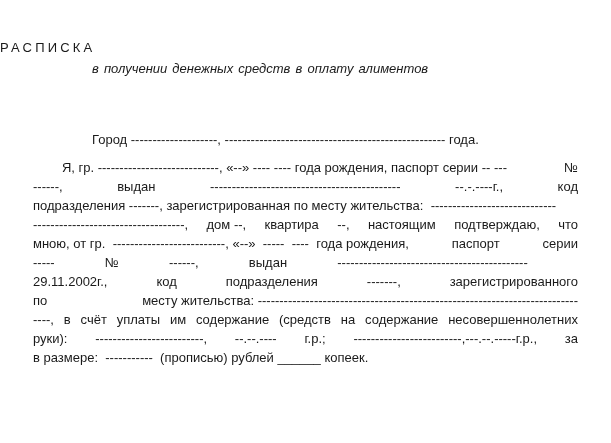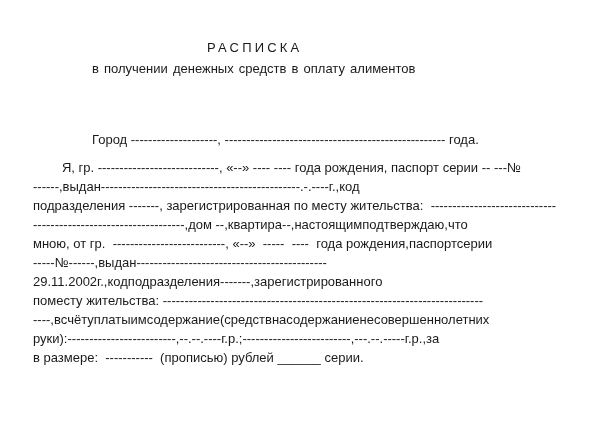--- a/index.html
+++ b/index.html
@@ -1,23 +1,23 @@
 <!DOCTYPE html>
 <html><head>
 <meta charset="utf-8">
 <style>
   html, body { margin: 0; padding: 0; background: #ffffff; }
   body { width: 611px; height: 443px; position: relative; overflow: hidden;
          font-family: "Liberation Sans", "DejaVu Sans", sans-serif; color: #1a1a1a; }
   .title { position: absolute; top: 40px; left: 0; width: 557px; text-align: left;
-           padding-left: 207px; box-sizing: border-box; font-size: 13px; letter-spacing: 3.2px; }
-  .subtitle { position: absolute; top: 61px; left: 92px; font-size: 13px; word-spacing: 1.5px; }
+           box-sizing: border-box; font-size: 13px; letter-spacing: 3.2px; }
+  .subtitle { position: absolute; top: 61px; left: 92px; font-size: 13px; word-spacing: 1.5px; font-style: italic; }
   .city { position: absolute; top: 124px; left: 92px; font-size: 13px; white-space: pre; margin-top: 8px; }
   .body { position: absolute; top: 158px; left: 33px; width: 545px; font-size: 13px; }
-  .line { height: 19px; line-height: 19px; display: flex; justify-content: flex-start;
+  .line { height: 19px; line-height: 19px; display: flex; justify-content: space-between;
           white-space: pre; }
   .line.left { justify-content: flex-start; }
   .line span { display: inline-block; }
 </style>
 </head>
 <body>
 
 <div class="title">РАСПИСКА</div>
 <div class="subtitle">в получении денежных средств в оплату алиментов</div>
 <div class="city">Город --------------------, --------------------------------------------------- года.</div>
@@ -26,14 +26,14 @@
   <div class="line"><span>        Я, гр. ----------------------------, «--» ---- ---- года рождения, паспорт серии -- ---</span><span>№</span></div>
   <div class="line"><span>------,</span><span>выдан</span><span>--------------------------------------------</span><span>--.-.----г.,</span><span>код</span></div>
   <div class="line"><span>подразделения -------, зарегистрированная по месту жительства:  -----------------------------</span></div>
   <div class="line"><span>-----------------------------------,</span><span>дом --,</span><span>квартира</span><span>--,</span><span>настоящим</span><span>подтверждаю,</span><span>что</span></div>
   <div class="line"><span>мною, от гр.  --------------------------, «--»  -----  ----  года рождения,</span><span>паспорт</span><span>серии</span></div>
   <div class="line"><span>-----</span><span>№</span><span>------,</span><span>выдан</span><span>--------------------------------------------</span><span></span></div>
   <div class="line"><span>29.11.2002г.,</span><span>код</span><span>подразделения</span><span>-------,</span><span>зарегистрированного</span></div>
   <div class="line"><span>по</span><span>месту жительства: --------------------------------------------------------------------------</span></div>
   <div class="line"><span>----,</span><span>в</span><span>счёт</span><span>уплаты</span><span>им</span><span>содержание</span><span>(средств</span><span>на</span><span>содержание</span><span>несовершеннолетних</span></div>
   <div class="line"><span>руки):</span><span>-------------------------,</span><span>--.--.----</span><span>г.р.;</span><span>-------------------------,---.--.-----г.р.,</span><span>за</span></div>
-  <div class="line left"><span>в размере:  -----------  (прописью) рублей ______ серии.</span></div>
+  <div class="line left"><span>в размере:  -----------  (прописью) рублей ______ копеек.</span></div>
 </div>
 
 </body></html>

